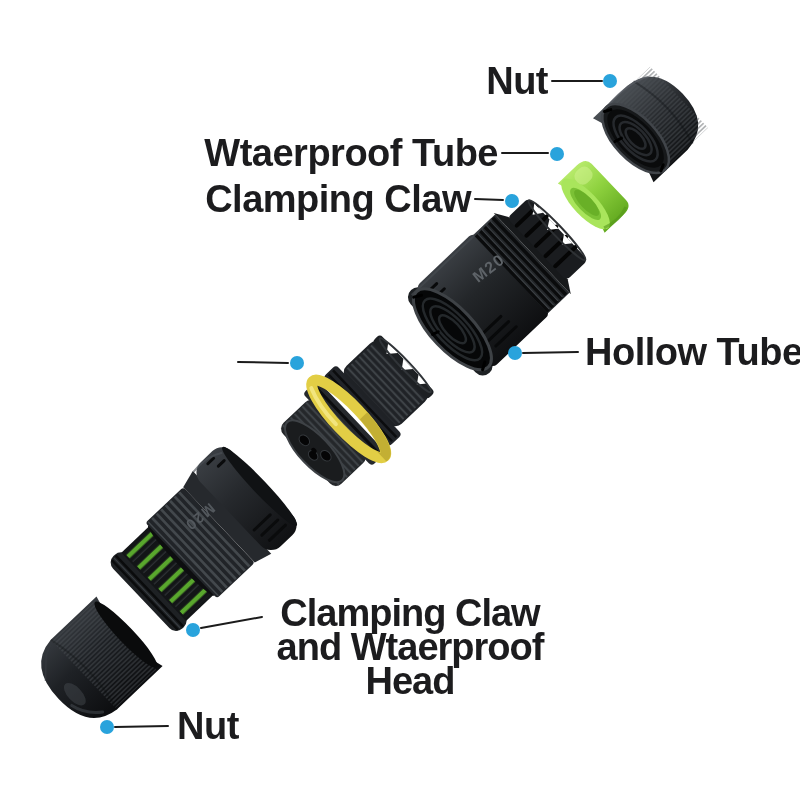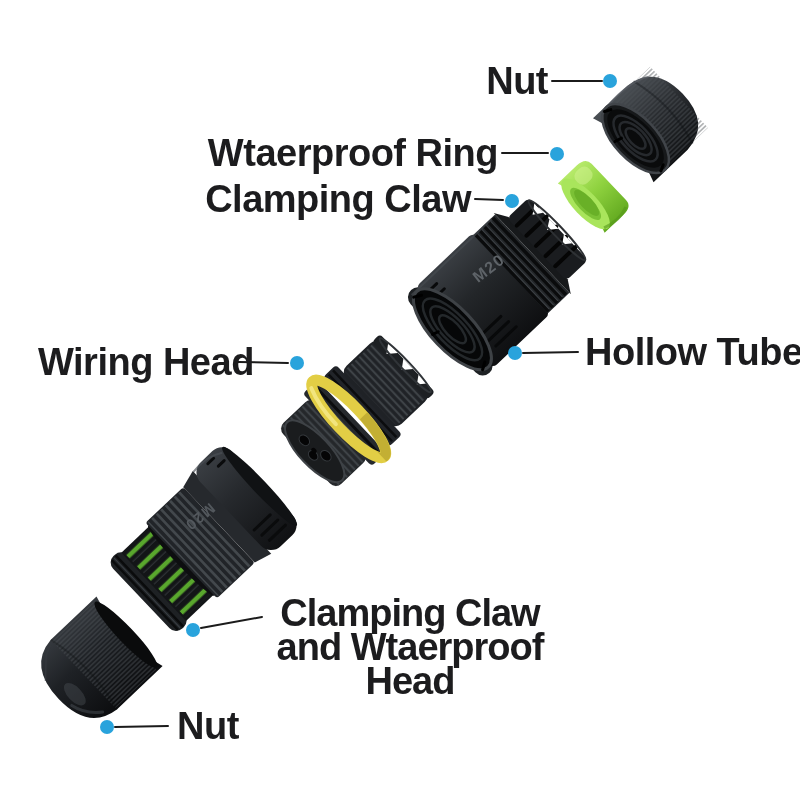--- a/index.html
+++ b/index.html
@@ -228,25 +228,24 @@
       <circle class="dot" cx="515" cy="353" r="7"></circle>
       <line class="leader" x1="201" y1="628" x2="262" y2="617"></line>
       <circle class="dot" cx="193" cy="630" r="7"></circle>
       <line class="leader" x1="115" y1="727" x2="168" y2="726"></line>
       <circle class="dot" cx="107" cy="727" r="7"></circle>
     </g>
   </svg>
 
   <div class="lbl" style="top:61px; right:252px;">Nut</div>
 
-  <div class="lbl" style="top:133px; right:302px;">Wtaerproof Ring</div>
+  <div class="lbl" style="top:133px; right:302px;">Wtaerproof Tube</div>
 
   <div class="lbl" style="top:179px; right:329px;">Clamping Claw</div>
 
-  <div class="lbl" style="top:342px; left:38px;">Wiring Head</div>
 
   <div class="lbl" style="top:332px; left:585px;">Hollow Tube</div>
 
   <div class="lbl two-line" style="top:596px; left:240px; width:340px;">
     <div>Clamping Claw</div>
     <div>and Wtaerproof Head</div>
   </div>
 
   <div class="lbl" style="top:706px; left:177px;">Nut</div>
 

